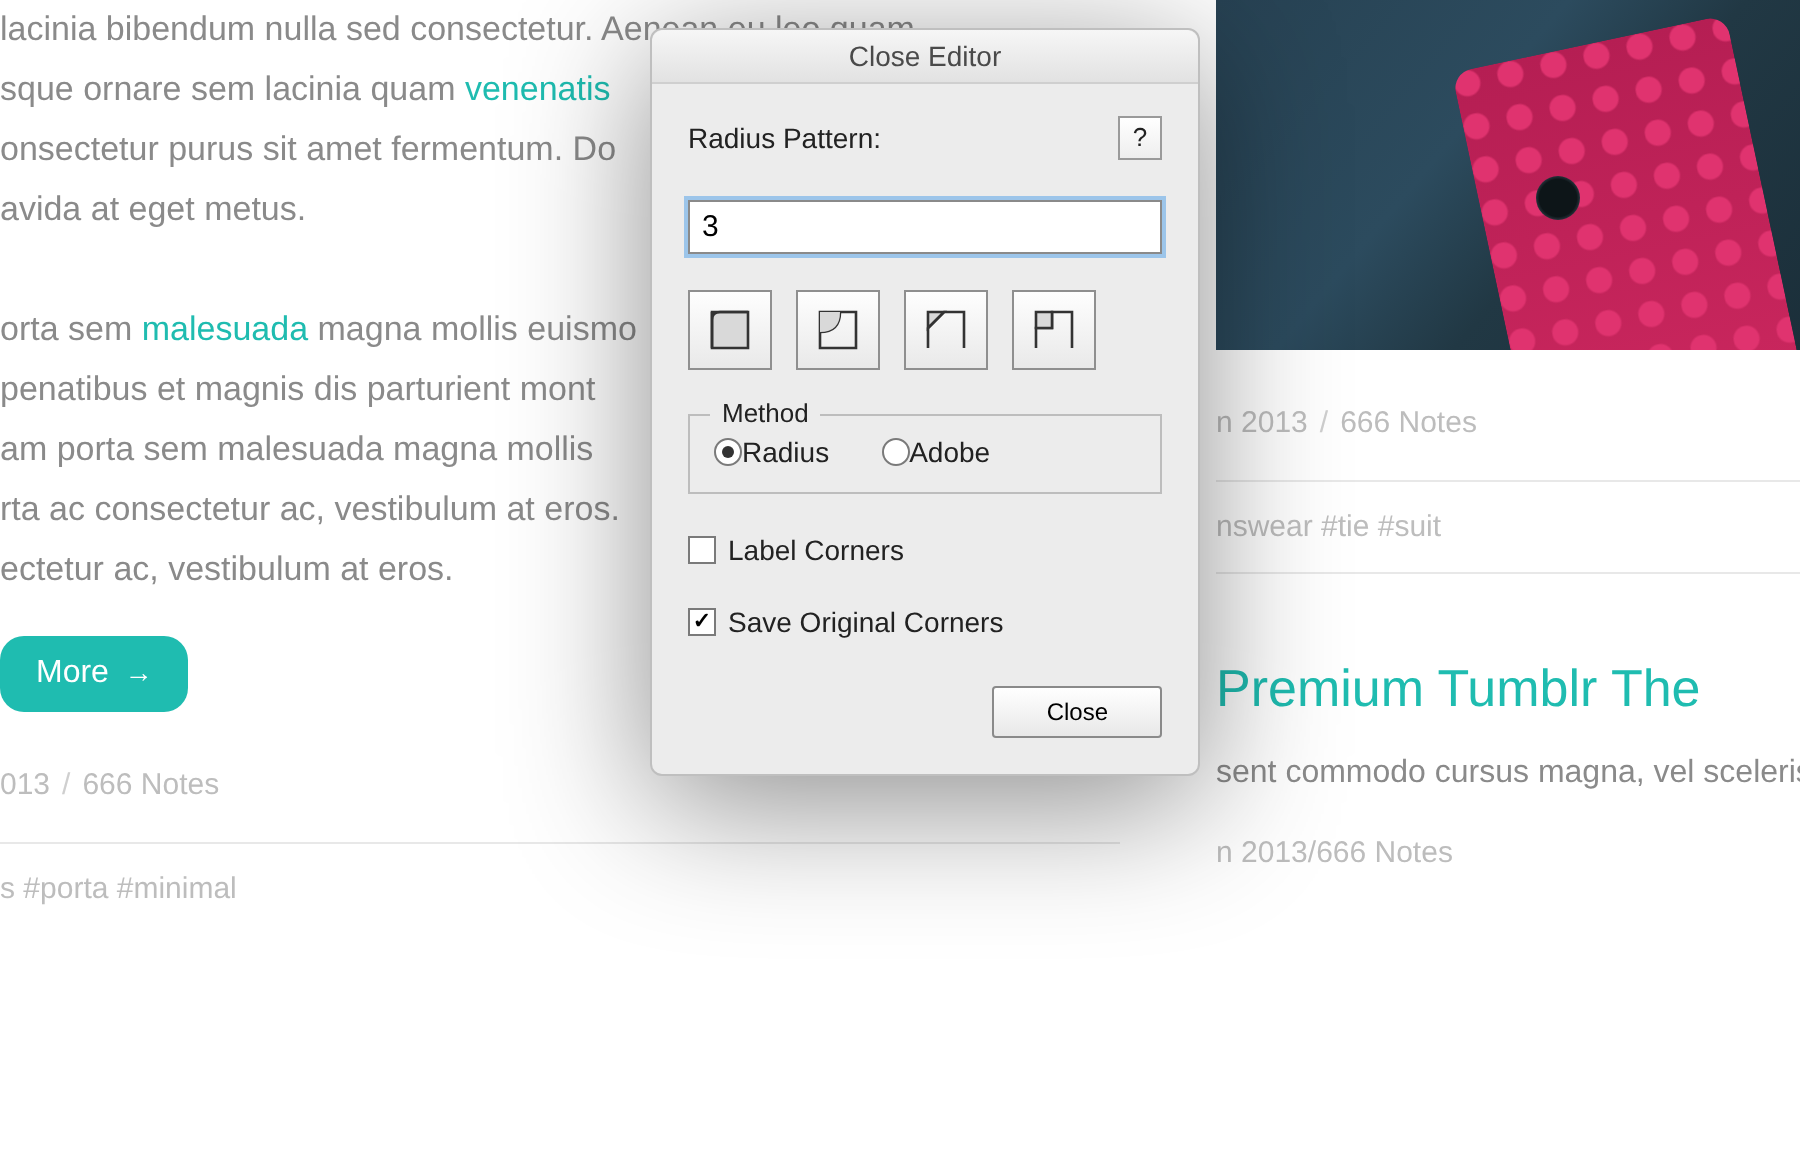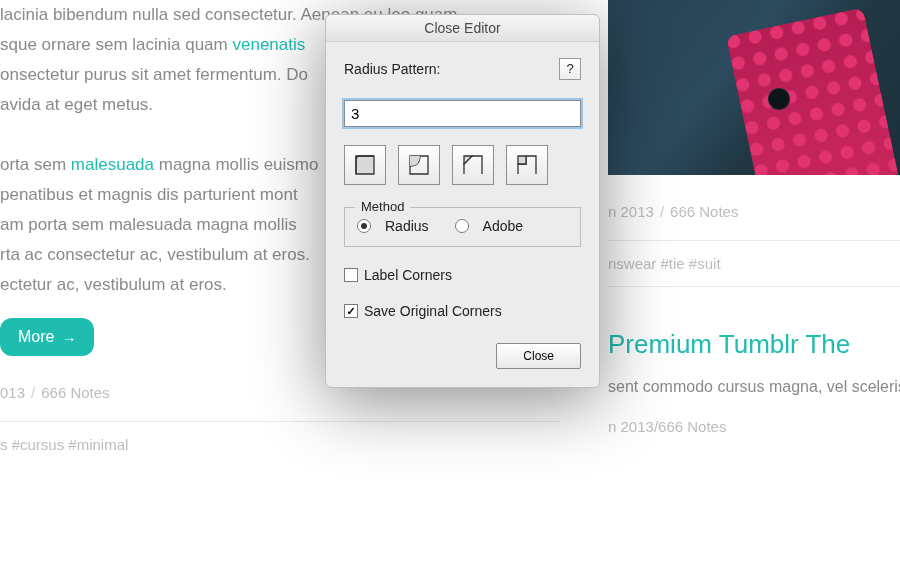--- a/index.html
+++ b/index.html
@@ -170,21 +170,21 @@
   }
   .fieldset .legend {
     position: absolute;
     top: -9px; left: 10px;
     background: #ececec;
     padding: 0 6px;
     font-size: 13px;
   }
   .radio-row { display: flex; gap: 26px; align-items:center; }
   .radio {
-    display:inline-flex; align-items:center; gap:14px;
+    display:inline-flex; align-items:center; gap:0;
     cursor:pointer;
   }
   .radio .dot {
     width:14px; height:14px; border:1px solid #7a7a7a; border-radius:50%;
     display:inline-flex; align-items:center; justify-content:center;
     background:#fff;
   }
   .radio .dot.inner::after{
     content:""; width:6px; height:6px; border-radius:50%; background:#333;
   }
@@ -224,21 +224,21 @@
       <span>am porta sem malesuada magna mollis </span><br>
       <span>rta ac consectetur ac, vestibulum at eros. </span><br>
       <span>ectetur ac, vestibulum at eros.</span>
     </p>
     <div class="more-btn">
       <span>More</span><span class="arrow"> →</span>
     </div>
     <div class="meta">
       <span>013</span><span class="sep">/</span><span>666 Notes</span>
     </div>
-    <div class="tags">s   #cursus   #minimal</div>
+    <div class="tags">s   #porta   #minimal</div>
   </div>
 
   <div class="col-right">
     <div class="suit-img">
       <div class="btn-circle"></div>
     </div>
     <div class="meta">
       <span>n 2013</span><span class="sep">/</span><span>666 Notes</span>
     </div>
     <div class="tags">nswear   #tie   #suit</div>

